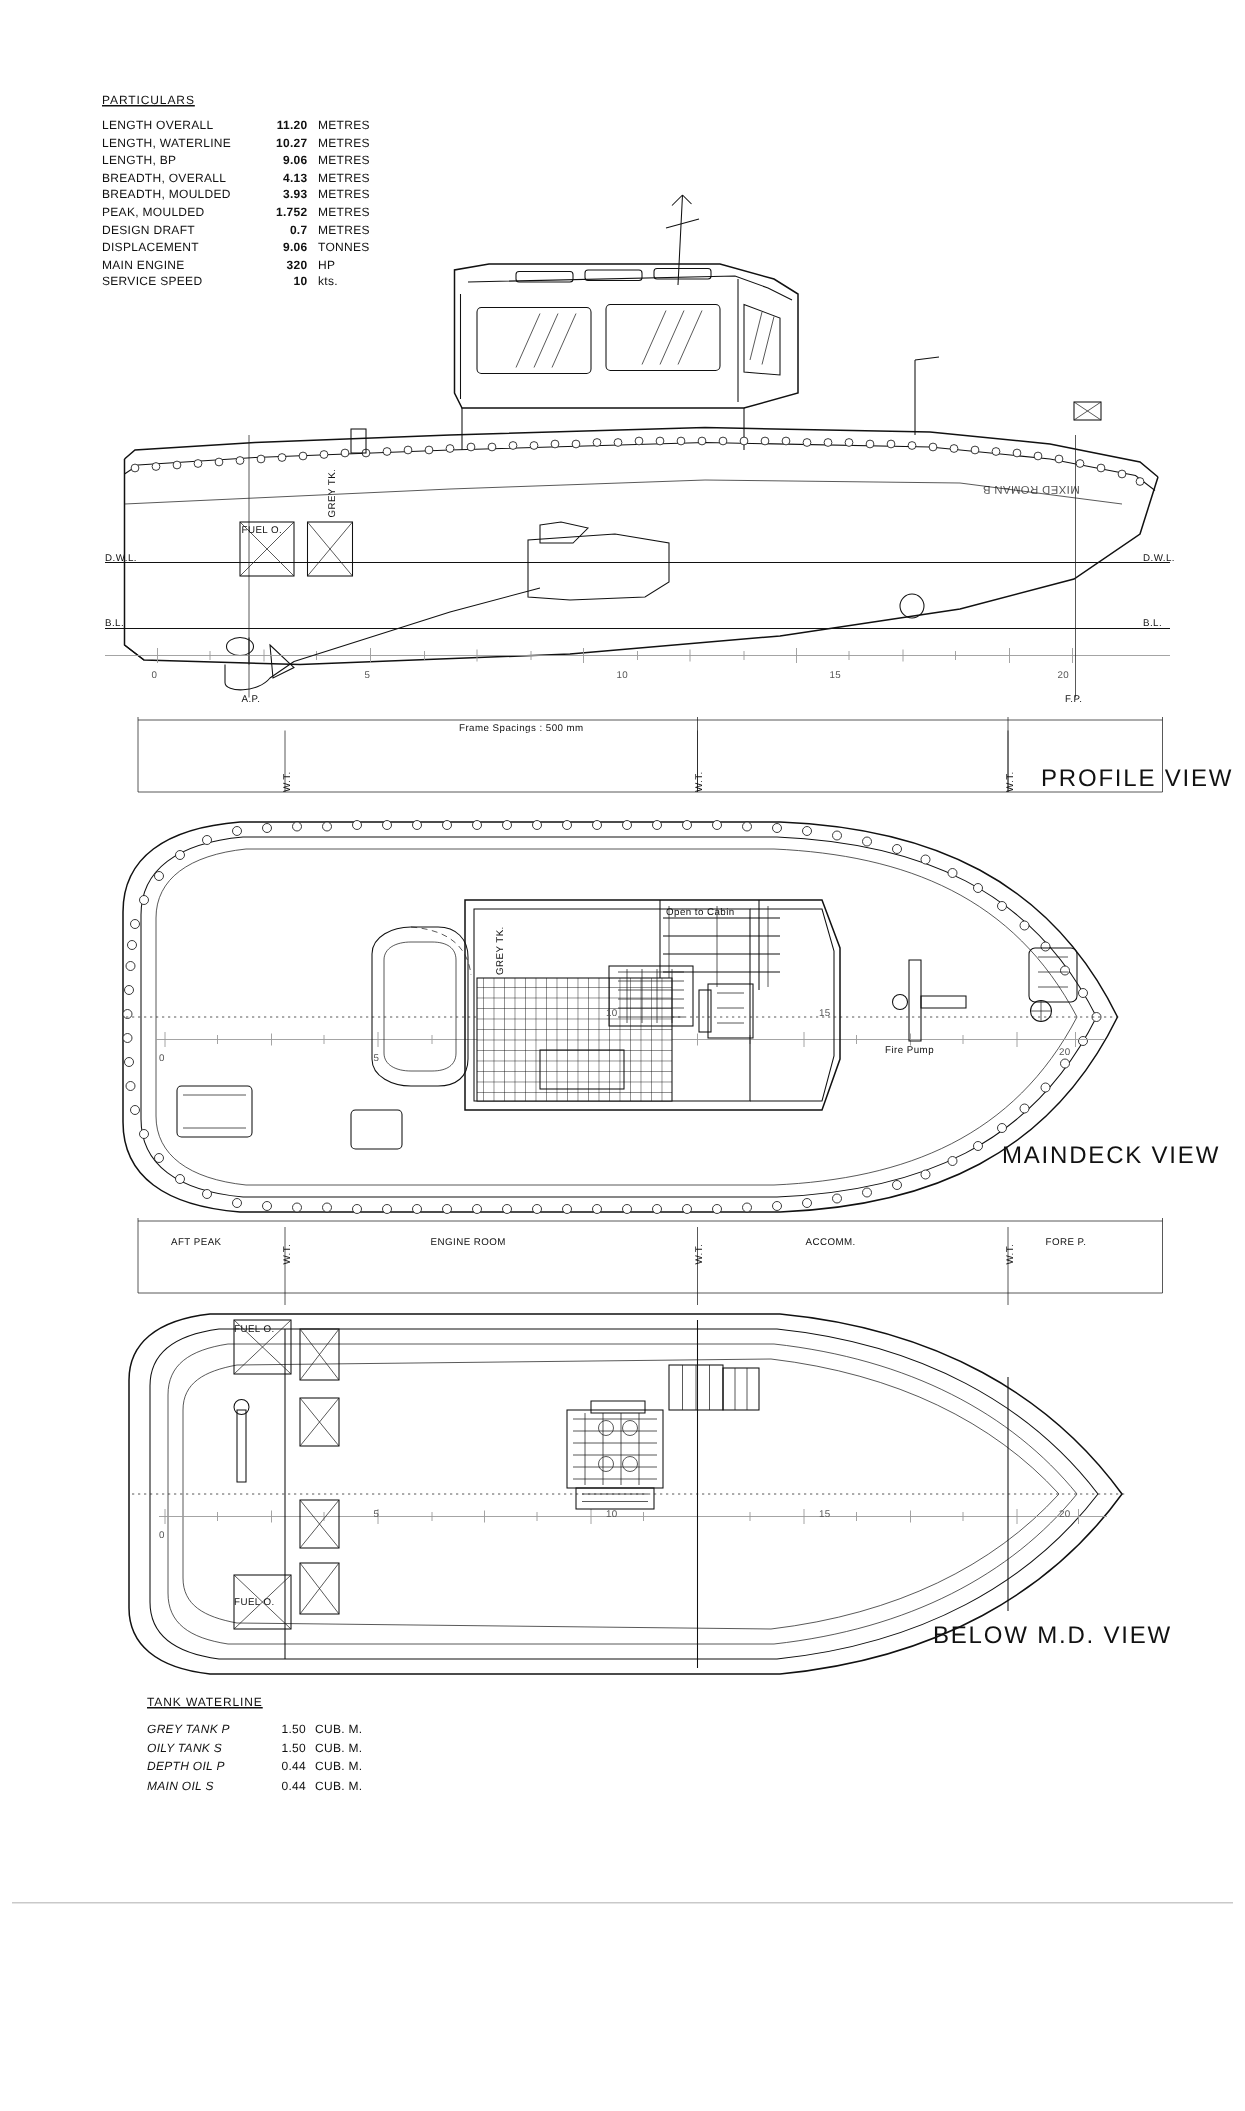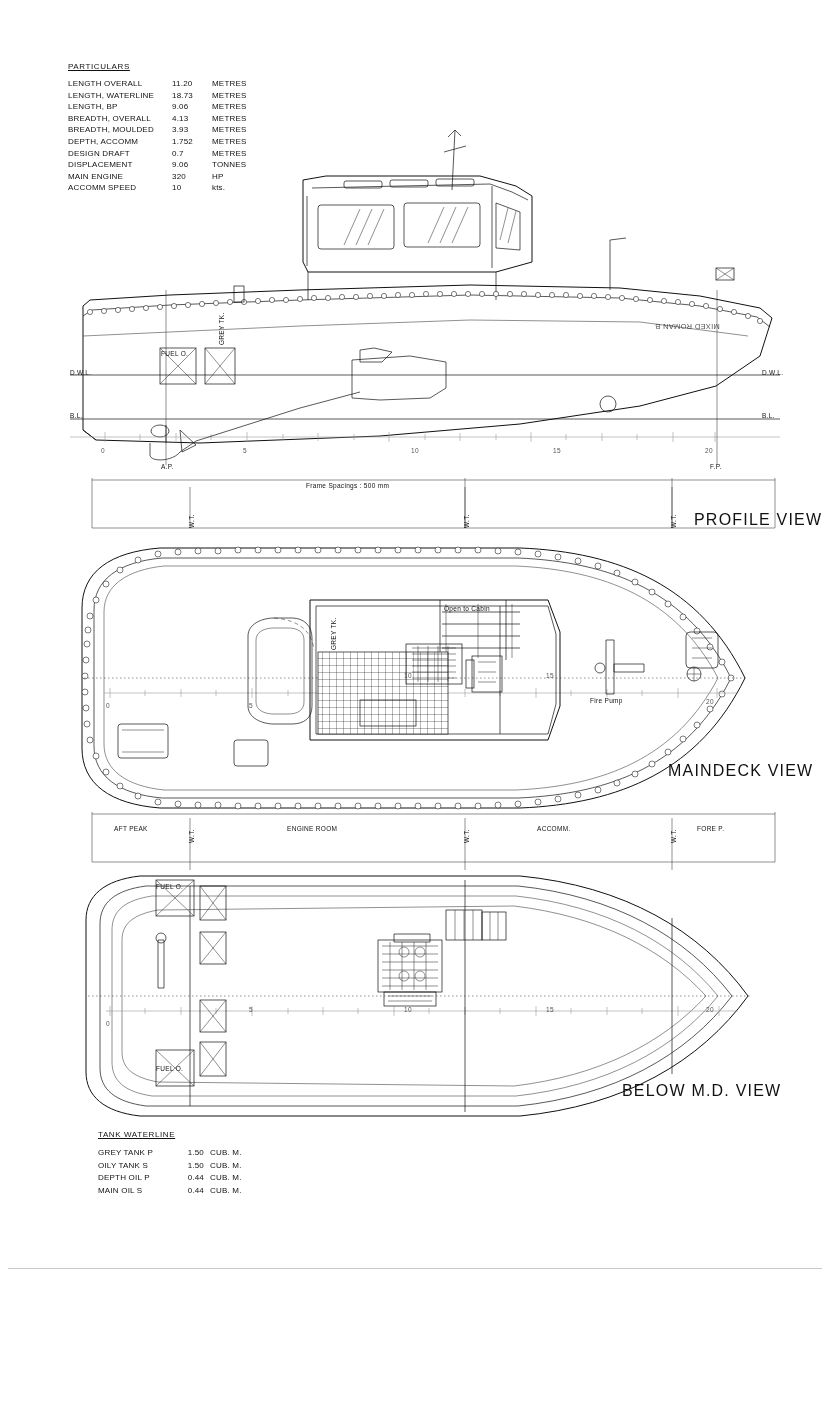--- a/index.html
+++ b/index.html
@@ -41,29 +41,29 @@
   .t.big { font-size: 16px; letter-spacing: 1.2px; }
   .t.rot { transform: rotate(-90deg); transform-origin: left top; }
   .t.gray { color: #555; }
 
   
   #particulars { position: absolute; left: 68px; top: 62px; }
   #particulars .hdr { font-size: 8px; text-decoration: underline; letter-spacing: 0.6px; margin-bottom: 8px; }
   #particulars table { border-collapse: collapse; font-size: 8px; letter-spacing: 0.2px; }
   #particulars td { padding: 0 0 2.6px 0; vertical-align: top; }
   #particulars td.lbl { width: 104px; }
-  #particulars td.val { width: 40px; padding-right: 7px; }
+  #particulars td.val { width: 40px; text-align: right; padding-right: 7px; font-weight: bold; }
   #particulars td.unit { width: 52px; }
 
   
   #tanks { position: absolute; left: 98px; top: 1130px; }
   #tanks .hdr { font-size: 8px; text-decoration: underline; letter-spacing: 0.6px; margin-bottom: 9px; }
   #tanks table { border-collapse: collapse; font-size: 8px; letter-spacing: 0.2px; }
   #tanks td { padding: 0 0 3.5px 0; }
-  #tanks td.lbl { width: 78px; }
+  #tanks td.lbl { width: 78px; font-style: italic; }
   #tanks td.val { width: 34px; text-align: right; padding-right: 6px; }
   #tanks td.unit { width: 44px; }
 
   svg { position: absolute; left: 0; top: 0; overflow: visible; }
   .ln { stroke: #111; fill: none; stroke-width: 1; }
   .ln-thin { stroke: #111; fill: none; stroke-width: 0.7; }
   .ln-hair { stroke: #222; fill: none; stroke-width: 0.5; }
   .ln-gray { stroke: #9a9a9a; fill: none; stroke-width: 0.6; }
   .dash { stroke-dasharray: 4 3; }
   .dot { stroke-dasharray: 1.5 2.5; }
@@ -79,60 +79,60 @@
     <div class="hdr">PARTICULARS</div>
     <table>
       <tbody>
           <tr>
         <td class="lbl">LENGTH  OVERALL</td>
         <td class="val">11.20</td>
         <td class="unit">METRES</td>
       </tr>
       <tr>
         <td class="lbl">LENGTH,  WATERLINE</td>
-        <td class="val">18.73</td>
+        <td class="val">10.27</td>
         <td class="unit">METRES</td>
       </tr>
       <tr>
         <td class="lbl">LENGTH,  BP</td>
         <td class="val">9.06</td>
         <td class="unit">METRES</td>
       </tr>
       <tr>
         <td class="lbl">BREADTH,  OVERALL</td>
         <td class="val">4.13</td>
         <td class="unit">METRES</td>
       </tr>
       <tr>
         <td class="lbl">BREADTH,  MOULDED</td>
         <td class="val">3.93</td>
         <td class="unit">METRES</td>
       </tr>
       <tr>
-        <td class="lbl">DEPTH,  ACCOMM</td>
+        <td class="lbl">PEAK,  MOULDED</td>
         <td class="val">1.752</td>
         <td class="unit">METRES</td>
       </tr>
       <tr>
         <td class="lbl">DESIGN  DRAFT</td>
         <td class="val">0.7</td>
         <td class="unit">METRES</td>
       </tr>
       <tr>
         <td class="lbl">DISPLACEMENT</td>
         <td class="val">9.06</td>
         <td class="unit">TONNES</td>
       </tr>
       <tr>
         <td class="lbl">MAIN  ENGINE</td>
         <td class="val">320</td>
         <td class="unit">HP</td>
       </tr>
       <tr>
-        <td class="lbl">ACCOMM  SPEED</td>
+        <td class="lbl">SERVICE  SPEED</td>
         <td class="val">10</td>
         <td class="unit">kts.</td>
       </tr>
     </tbody>
       </table>
   </div>
 
   <div id="tanks">
     <div class="hdr">TANK  WATERLINE</div>
     <table>

